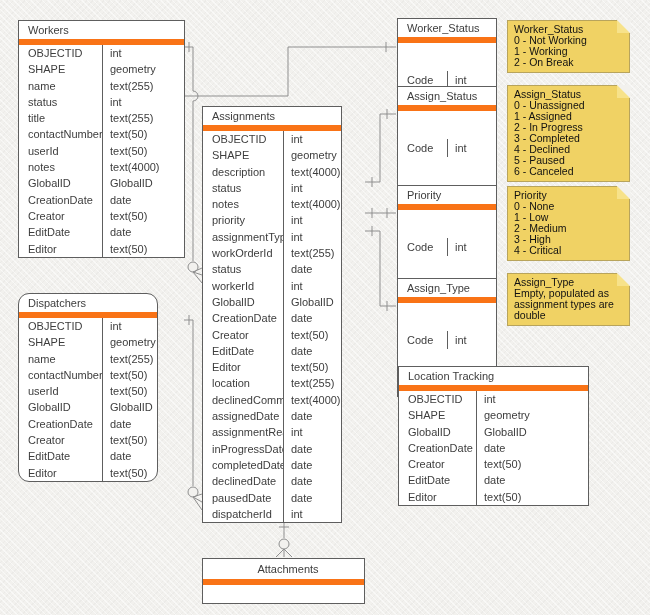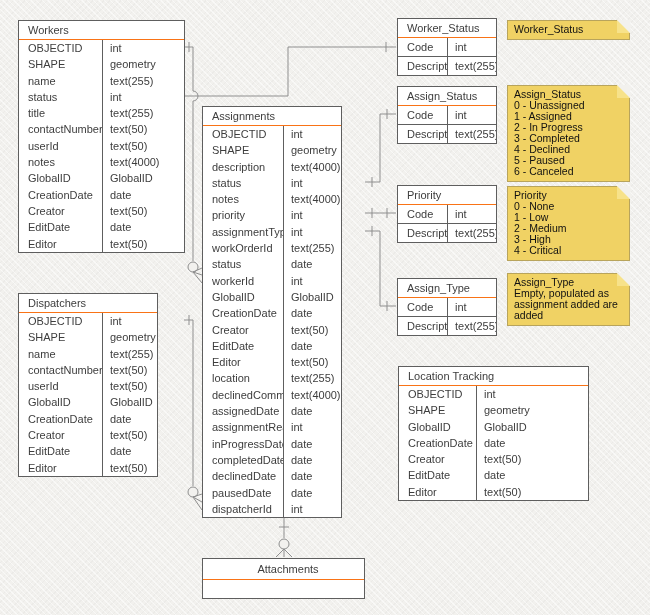--- a/index.html
+++ b/index.html
@@ -20,26 +20,26 @@
   .entity{
     position:absolute;
     background:#ffffff;
     border:1px solid #5e5e5e;
     color:#3d3d3d;
     font-size:11px;
     box-sizing:border-box;
   }
   .entity-title{
     height:18px;line-height:18px;
-    border-bottom:1px solid #f97316;
+    border-bottom:6px solid #f97316;
     padding-left:9px;
     white-space:nowrap;overflow:hidden;
   }
   .field-row{display:flex;height:16.3px;line-height:16.4px;}
-  .small .field-row{height:18px;line-height:18px;}
+  .small .field-row{height:18px;line-height:18px;margin-top:28px;}
   .small .field-row + .field-row{border-top:1px solid #5e5e5e;}
   .fname{
     flex:none;width:var(--namew,84px);
     padding-left:9px;box-sizing:border-box;
     border-right:1px solid #5e5e5e;
     white-space:nowrap;overflow:hidden;
   }
   .ftype{flex:1;padding-left:7px;white-space:nowrap;overflow:hidden;}
 
   .note{
@@ -161,21 +161,21 @@
           <span class="fname">EditDate</span>
           <span class="ftype">date</span>
         </div>
         <div class="field-row">
           <span class="fname">Editor</span>
           <span class="ftype">text(50)</span>
         </div>
       </div>
   </div>
 
-  <div class="entity" style="left:18px;top:293px;width:140px;--namew:84px;">
+  <div class="entity" style="left:18px;top:293px;width:140px;border-radius:11px;--namew:84px;">
     <div class="entity-title">Dispatchers</div>
     <div class="entity-body">
         <div class="field-row">
           <span class="fname">OBJECTID</span>
           <span class="ftype">int</span>
         </div>
         <div class="field-row">
           <span class="fname">SHAPE</span>
           <span class="ftype">geometry</span>
         </div>
@@ -406,20 +406,25 @@
       </div>
   </div>
 
   <div class="entity" style="left:202px;top:558px;width:163px;">
     <div class="entity-title" style="height:20px;line-height:20px;text-align:center;">Attachments</div>
     <div class="entity-body" style="height:18px;"></div>
   </div>
 
   <div class="note" style="left:507px;top:20px;">
     <div>Worker_Status</div>
+    <div>
+        <div>0 - Not Working</div>
+        <div>1 - Working</div>
+        <div>2 - On Break</div>
+      </div>
   </div>
 
   <div class="note" style="left:507px;top:85px;">
     <div>Assign_Status</div>
     <div>
         <div>0 - Unassigned</div>
         <div>1 - Assigned</div>
         <div>2 - In Progress</div>
         <div>3 - Completed</div>
         <div>4 - Declined</div>
@@ -436,17 +441,17 @@
         <div>2 - Medium</div>
         <div>3 - High</div>
         <div>4 - Critical</div>
       </div>
   </div>
 
   <div class="note" style="left:507px;top:273px;">
     <div>Assign_Type</div>
     <div>
         <div>Empty, populated as</div>
-        <div>assignment added are added</div>
+        <div>assignment types are double</div>
       </div>
   </div>
 
 </div>
 
 </body></html>

